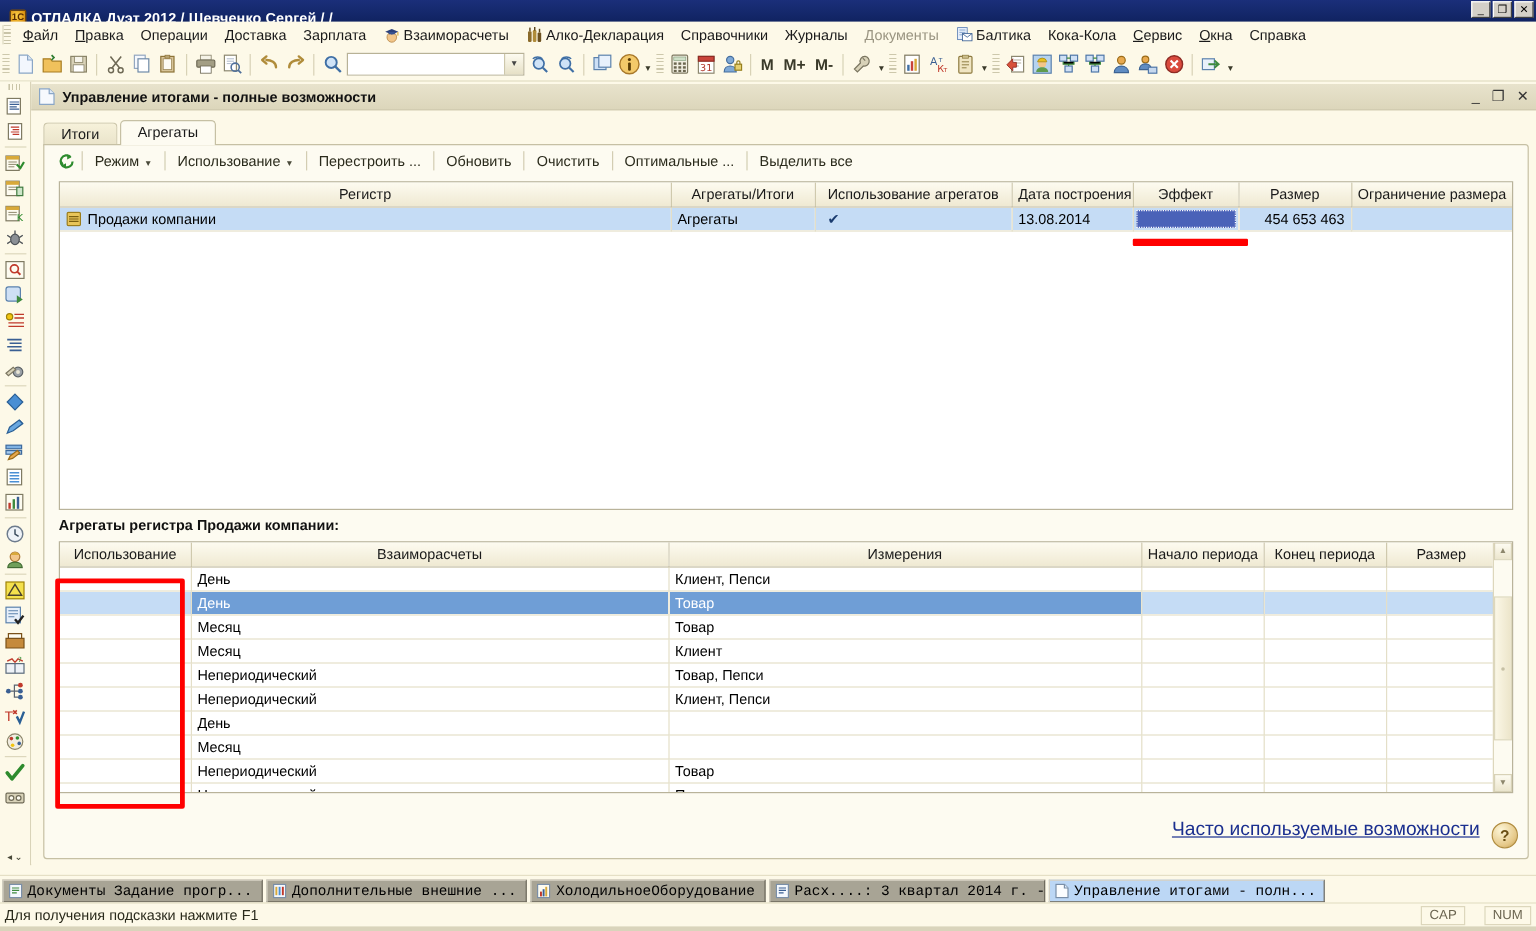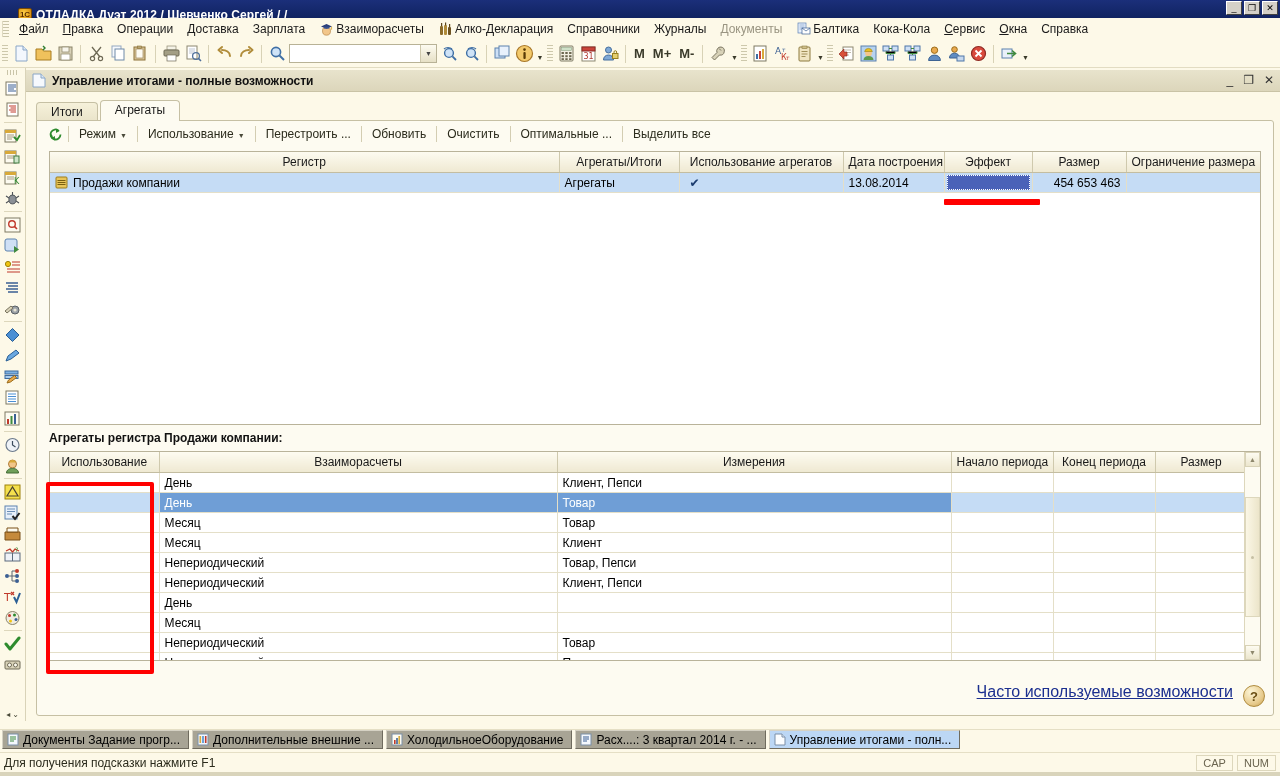--- a/index.html
+++ b/index.html
@@ -11,21 +11,21 @@
     background:#fdf9e8;
     overflow:hidden;
     -webkit-font-smoothing:none;
   }
   #app { position:relative; width:1280px; height:776px; }
 
   
   .titlebar {
     position:absolute; left:0; top:0; width:1280px; height:30px;
     background:linear-gradient(to bottom,#1b2f7a 0%,#112463 55%,#0c1b4e 100%);
-    color:#fff; display:flex; align-items:center; padding:0 16px;
+    color:#fff; display:flex; align-items:center; padding:0 6px;
   }
   .titlebar .tb-ico {
     width:14px; height:14px; margin:0 4px 0 2px; border-radius:2px;
     background:radial-gradient(circle at 40% 35%,#ffd34d,#e09a16 60%,#a85d06);
     border:1px solid #7a4a04; font-size:8px; color:#5a2d00; font-weight:bold;
     display:flex; align-items:center; justify-content:center; line-height:1;
   }
   .titlebar .tb-text { font-size:12px; font-weight:bold; letter-spacing:0.1px; white-space:nowrap; }
   .winbtns { position:absolute; right:2px; top:1px; display:flex; gap:2px; }
   .winbtn {
@@ -164,36 +164,37 @@
   
   .footlink { position:absolute; right:40px; bottom:14px; color:#1b2f8f; font-size:16px; }
   .helpbtn { position:absolute; right:8px; bottom:8px; width:22px; height:22px; border-radius:50%;
              background:radial-gradient(circle at 35% 30%,#fdf6d8,#e6c98a 65%,#c49b49);
              border:1px solid #b08c3f; color:#6b4f14; font-weight:bold; font-size:13px;
              display:flex; align-items:center; justify-content:center; }
 
   
   .taskbar {
     position:absolute; left:0; top:729px; width:1280px; height:23px;
-    background:#fdf9e8; display:flex; align-items:flex-start; padding-left:2px; gap:3px;
+    background:#fdf9e8; display:flex; align-items:flex-end; padding-left:2px; gap:3px;
     border-top:1px solid #e5dfc5;
+    font-family:Liberation Mono, monospace;
   }
   .task {
     height:19px; padding:0 8px 0 4px; display:flex; align-items:center; gap:4px;
     background:#a8a495; border:1px solid; border-color:#d6d2c4 #6f6b5e #6f6b5e #d6d2c4;
     font-size:12px; color:#000; white-space:nowrap; max-width:230px; overflow:hidden;
   }
   .task.active { background:#bcd7f5; }
   .task .tico { width:12px; height:13px; flex:none; }
   .statusbar {
     position:absolute; left:0; top:752px; width:1280px; height:20px;
     background:#fdf9e8; border-top:1px solid #e5dfc5;
     display:flex; align-items:center; padding-left:4px; font-size:12px; color:#2b2b1c;
   }
-  .statusbar .sp { margin-left:auto; display:flex; gap:4px; padding-right:4px; }
+  .statusbar .sp { margin-left:auto; display:flex; gap:16px; padding-right:4px; }
   .statusbar .sbox { border:1px solid #ddd7bc; padding:1px 6px; font-size:11px; color:#6b6550; }
   .bottomedge { position:absolute; left:0; top:772px; width:1280px; height:4px; background:#d9d4bb; }
 
   
   .annot { position:absolute; pointer-events:none; }
   .annot-underline { background:#f00; height:6px; border-radius:1px; }
   .annot-box { border:4px solid #f00; border-radius:2px; }
 </style>
 </head>
 <body>

